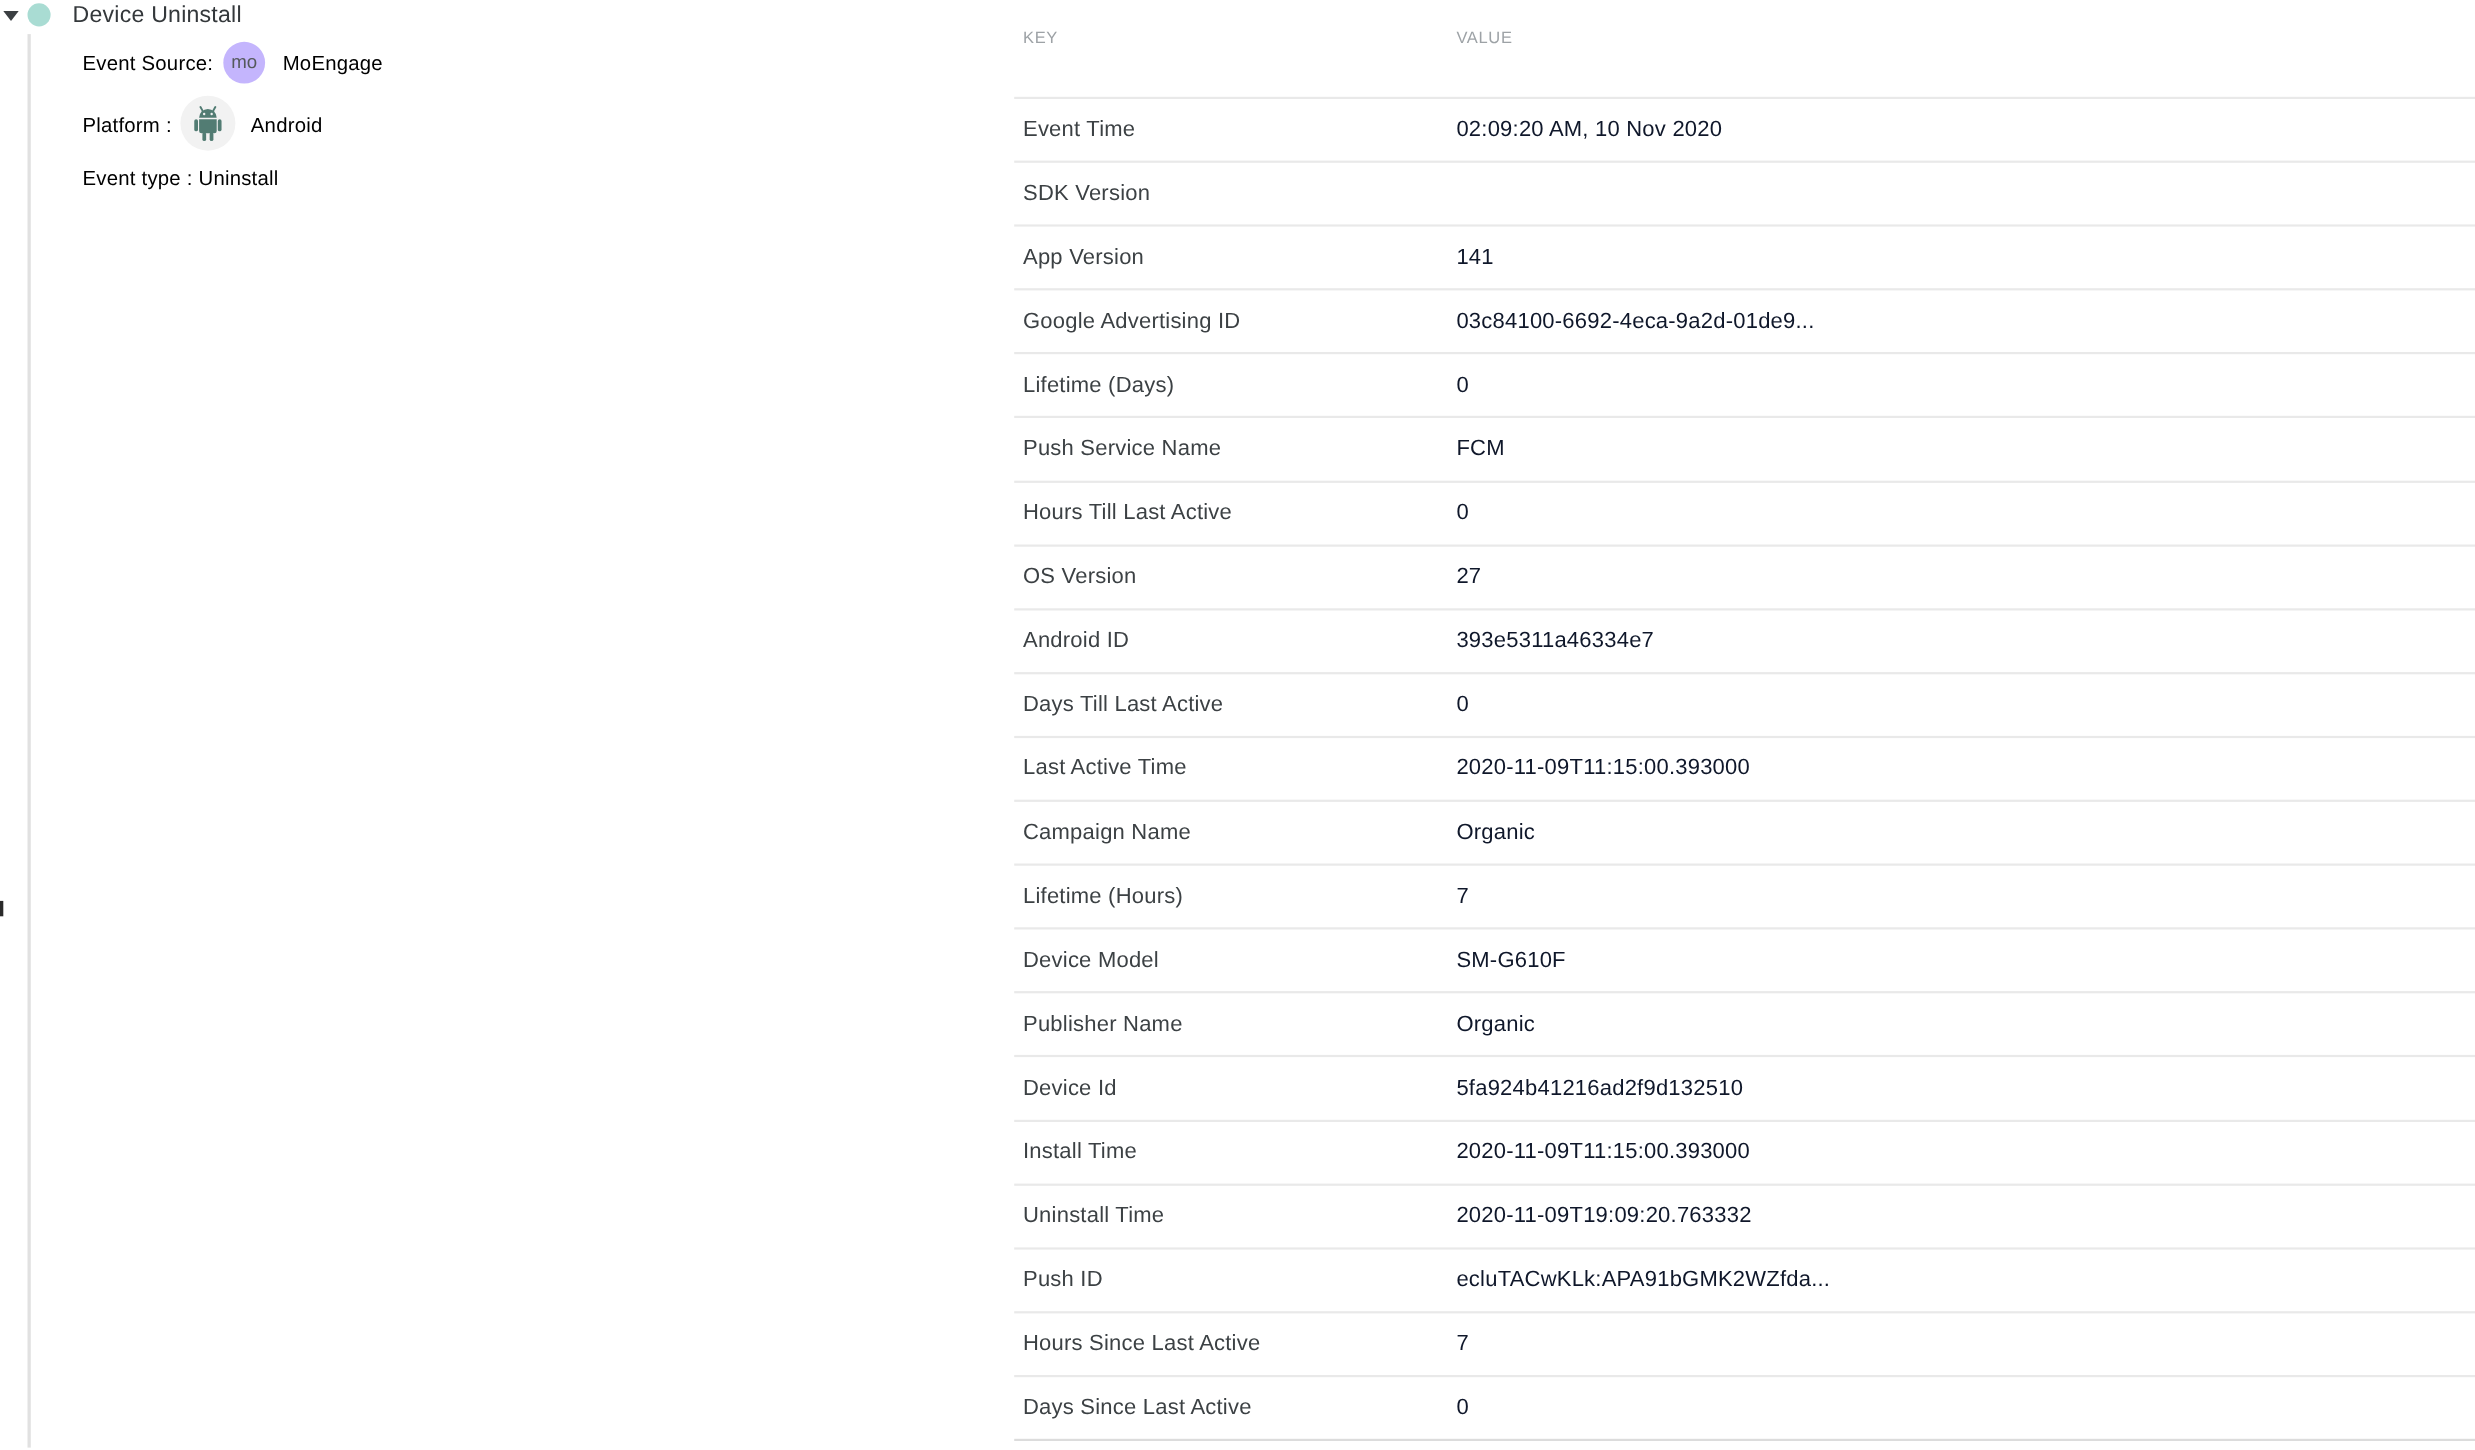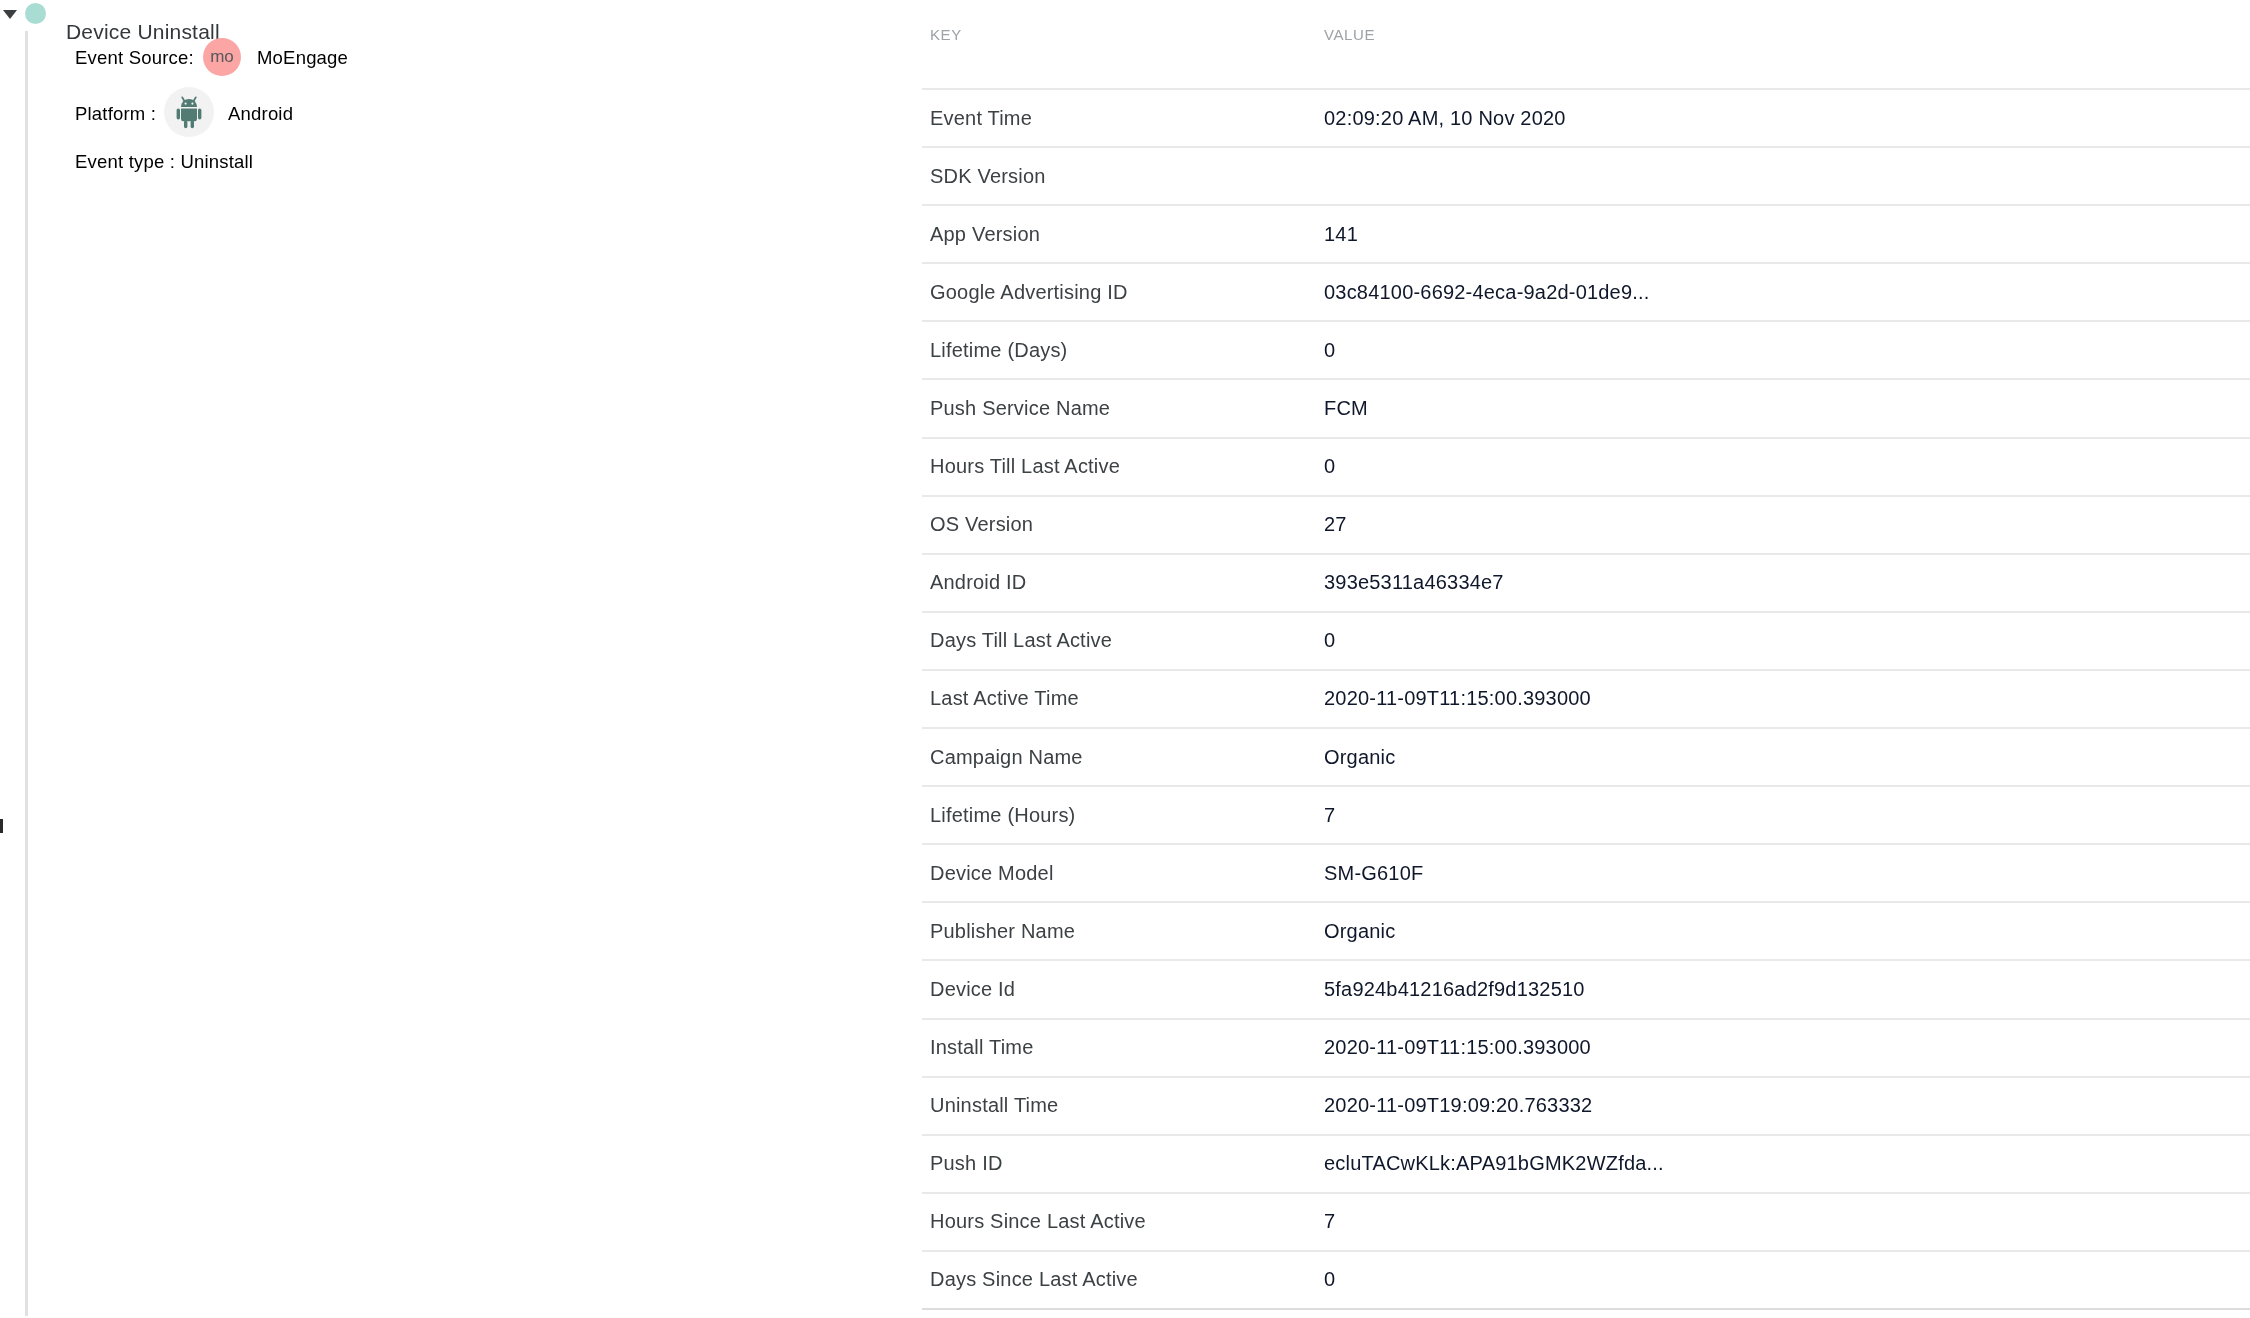--- a/index.html
+++ b/index.html
@@ -38,21 +38,20 @@
     background: #a9dcd3;
   }
   .event-title {
     position: absolute;
     left: 66px;
     top: 1px;
     font-size: 21px;
     line-height: 26px;
     color: #34383b;
     letter-spacing: 0.2px;
-    margin-top: 18px;
   }
   .timeline-line {
     position: absolute;
     left: 25px;
     top: 31px;
     width: 2.5px;
     height: 1285px;
     background: #e1e1e1;
   }
   .meta-label {
@@ -63,21 +62,21 @@
     letter-spacing: 0.2px;
     white-space: nowrap;
   }
   .mo-badge {
     position: absolute;
     left: 203px;
     top: 38px;
     width: 38px;
     height: 38px;
     border-radius: 50%;
-    background: #fca5a5;
+    background: #c4b5fd;
     display: flex;
     align-items: center;
     justify-content: center;
     font-size: 17px;
     color: #55595c;
   }
   .android-badge {
     position: absolute;
     left: 164px;
     top: 87px;

